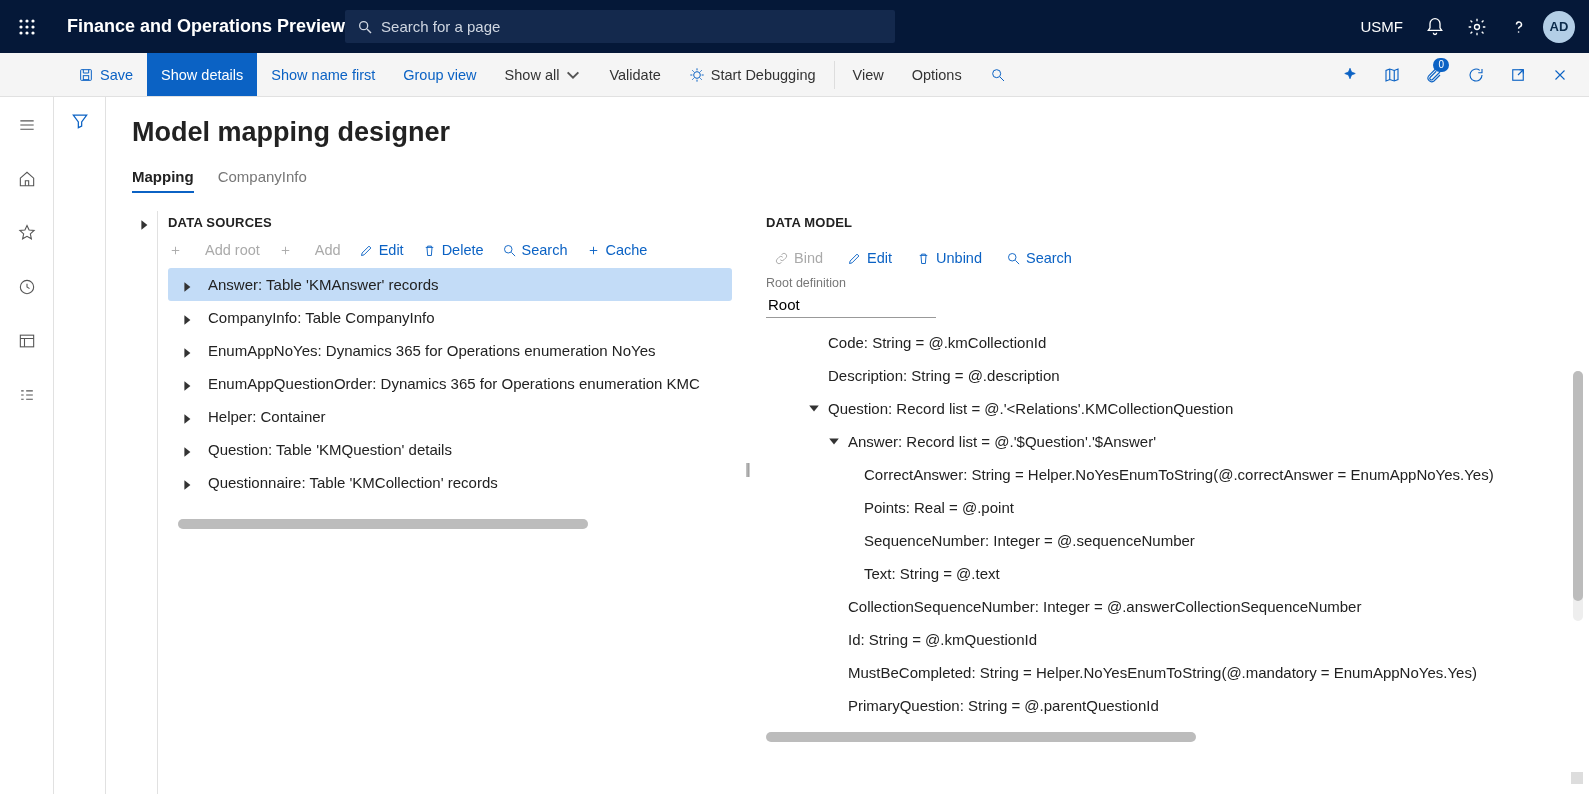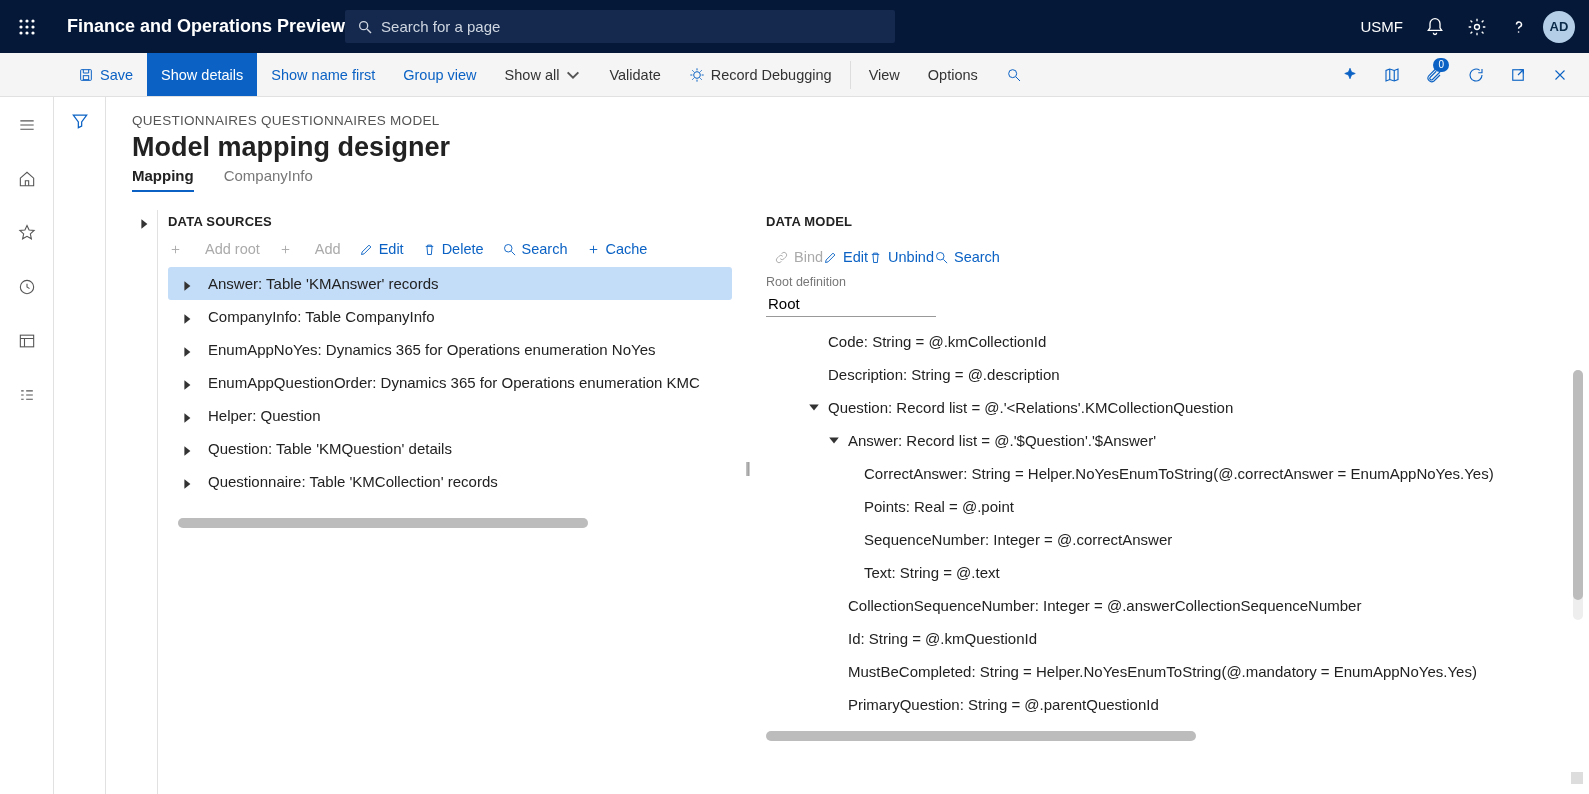--- a/index.html
+++ b/index.html
@@ -43,21 +43,21 @@
 .main { flex: 1; display: flex; }
 
 
 .filter-strip { width: 52px; border-right: 1px solid #e1e1e1; padding-top: 14px; display: flex; justify-content: center; }
 .filter-strip svg { width: 20px; height: 20px; stroke: #0b62c4; fill: none; stroke-width: 1.5; }
 
 .content { flex: 1; padding: 16px 0 0 26px; display: flex; flex-direction: column; }
 .crumb { font-size: 13.5px; color: #555; letter-spacing: .3px; }
 .page-title { font-size: 27px; font-weight: 600; color: #222; margin-top: 4px; }
 
-.tabs { display: flex; gap: 30px; margin-top: 4px; }
+.tabs { display: flex; gap: 24px; margin-top: 20px; }
 .tab { font-size: 15px; color: #777; padding-bottom: 6px; cursor: pointer; }
 .tab.active { color: #222; font-weight: 600; border-bottom: 2px solid #0b62c4; }
 
 .panes { display: flex; flex: 1; margin-top: 18px; position: relative; min-height: 0; justify-content: flex-end; }
 
 
 .left-pane { width: 600px; display: flex; position: relative; }
 .expander-col { width: 26px; border-right: 1px solid #e1e1e1; display: flex; justify-content: center; padding-top: 6px; }
 .expander-col svg { width: 12px; height: 12px; fill: #333; }
 .ds-col { flex: 1; padding-left: 10px; overflow: hidden; }
@@ -76,21 +76,21 @@
 .tree-row .caret svg { width: 12px; height: 12px; fill: #333; }
 .hscroll { height: 10px; background: #eee; border-radius: 5px; margin: 20px 0 0 10px; width: 410px; }
 .hscroll .thumb { height: 10px; background: #bcbcbc; border-radius: 5px; width: 100%; }
 
 
 .splitter { width: 30px; display: flex; align-items: center; justify-content: center; position: relative; }
 .splitter .grip { color: #888; font-size: 14px; letter-spacing: -2px; position: absolute; top: 250px; }
 
 
 .right-pane { flex: 1; padding-right: 40px; display: flex; flex-direction: column; position: relative; min-width: 0; }
-.dm-toolbar { display: flex; margin: 8px 0 10px 12px; font-size: 14.5px; }
+.dm-toolbar { display: flex; gap: 24px; margin: 8px 0 10px 12px; font-size: 14.5px; }
 .dm-tool { display: flex; align-items: center; gap: 5px; cursor: pointer; color: #0b62c4; }
 .dm-tool.disabled { color: #aaa; }
 .dm-tool svg { width: 15px; height: 15px; }
 
 .root-def { margin-left: 4px; }
 .root-label { font-size: 12.5px; color: #777; }
 .root-input { border: none; border-bottom: 1px solid #999; font-size: 15px; padding: 4px 2px; width: 170px; background: transparent; outline: none; margin-top: 2px; }
 
 .dm-tree { margin-top: 8px; font-size: 15px; color: #222; }
 .dm-row { height: 33px; display: flex; align-items: center; }
@@ -187,21 +187,21 @@
         </svg>
     </div>
     <div class="ab-item">
       <span>Validate</span>
     </div>
     <div class="ab-item">
       <svg viewBox="0 0 24 24" class="ico-stroke" style="color:#0b62c4">
           <circle cx="12" cy="12" r="5"></circle>
           <path d="M12 2v3M12 19v3M2 12h3M19 12h3M5 5l2 2M17 17l2 2M5 19l2-2M17 7l2-2"></path>
         </svg>
-      <span>Record Debugging</span>
+      <span>Start Debugging</span>
     </div>
     <div class="ab-sep"></div>
     <div class="ab-item">
         <span>View</span>
       </div>
     <div class="ab-item">
         <span>Options</span>
       </div>
     <div class="ab-item">
       <svg viewBox="0 0 24 24" class="ico-stroke" style="color:#0b62c4">
@@ -288,21 +288,20 @@
   <div class="main">
     <div class="filter-strip">
       <div>
         <svg viewBox="0 0 24 24">
             <path d="M4 5h16l-6 8v5l-4 2v-7z"></path>
           </svg>
       </div>
     </div>
 
     <div class="content">
-      <div class="crumb">QUESTIONNAIRES QUESTIONNAIRES MODEL</div>
       <div class="page-title">Model mapping designer</div>
 
       <div class="tabs">
         <div class="tab active">Mapping</div>
         <div class="tab">CompanyInfo</div>
       </div>
 
       <div class="panes">
 
         <div class="left-pane">
@@ -378,21 +377,21 @@
                 <div class="tree-row">
                   <span class="caret"><svg viewBox="0 0 10 10">
                       <path d="M2 1l5 4-5 4z"></path>
                     </svg></span>
                   <span>EnumAppQuestionOrder: Dynamics 365 for Operations enumeration KMC</span>
                 </div>
                 <div class="tree-row">
                   <span class="caret"><svg viewBox="0 0 10 10">
                       <path d="M2 1l5 4-5 4z"></path>
                     </svg></span>
-                  <span>Helper: Question</span>
+                  <span>Helper: Container</span>
                 </div>
                 <div class="tree-row">
                   <span class="caret"><svg viewBox="0 0 10 10">
                       <path d="M2 1l5 4-5 4z"></path>
                     </svg></span>
                   <span>Question: Table 'KMQuestion' details</span>
                 </div>
                 <div class="tree-row">
                   <span class="caret"><svg viewBox="0 0 10 10">
                       <path d="M2 1l5 4-5 4z"></path>
@@ -470,21 +469,21 @@
                 </span>
                 <span>Answer: Record list = @.'$Question'.'$Answer'</span>
               </div>
               <div class="dm-row idt5">
                 <span>CorrectAnswer: String = Helper.NoYesEnumToString(@.correctAnswer = EnumAppNoYes.Yes)</span>
               </div>
               <div class="dm-row idt5">
                 <span>Points: Real = @.point</span>
               </div>
               <div class="dm-row idt5">
-                <span>SequenceNumber: Integer = @.correctAnswer</span>
+                <span>SequenceNumber: Integer = @.sequenceNumber</span>
               </div>
               <div class="dm-row idt5">
                 <span>Text: String = @.text</span>
               </div>
               <div class="dm-row idt4">
                 <span>CollectionSequenceNumber: Integer = @.answerCollectionSequenceNumber</span>
               </div>
               <div class="dm-row idt4">
                 <span>Id: String = @.kmQuestionId</span>
               </div>

